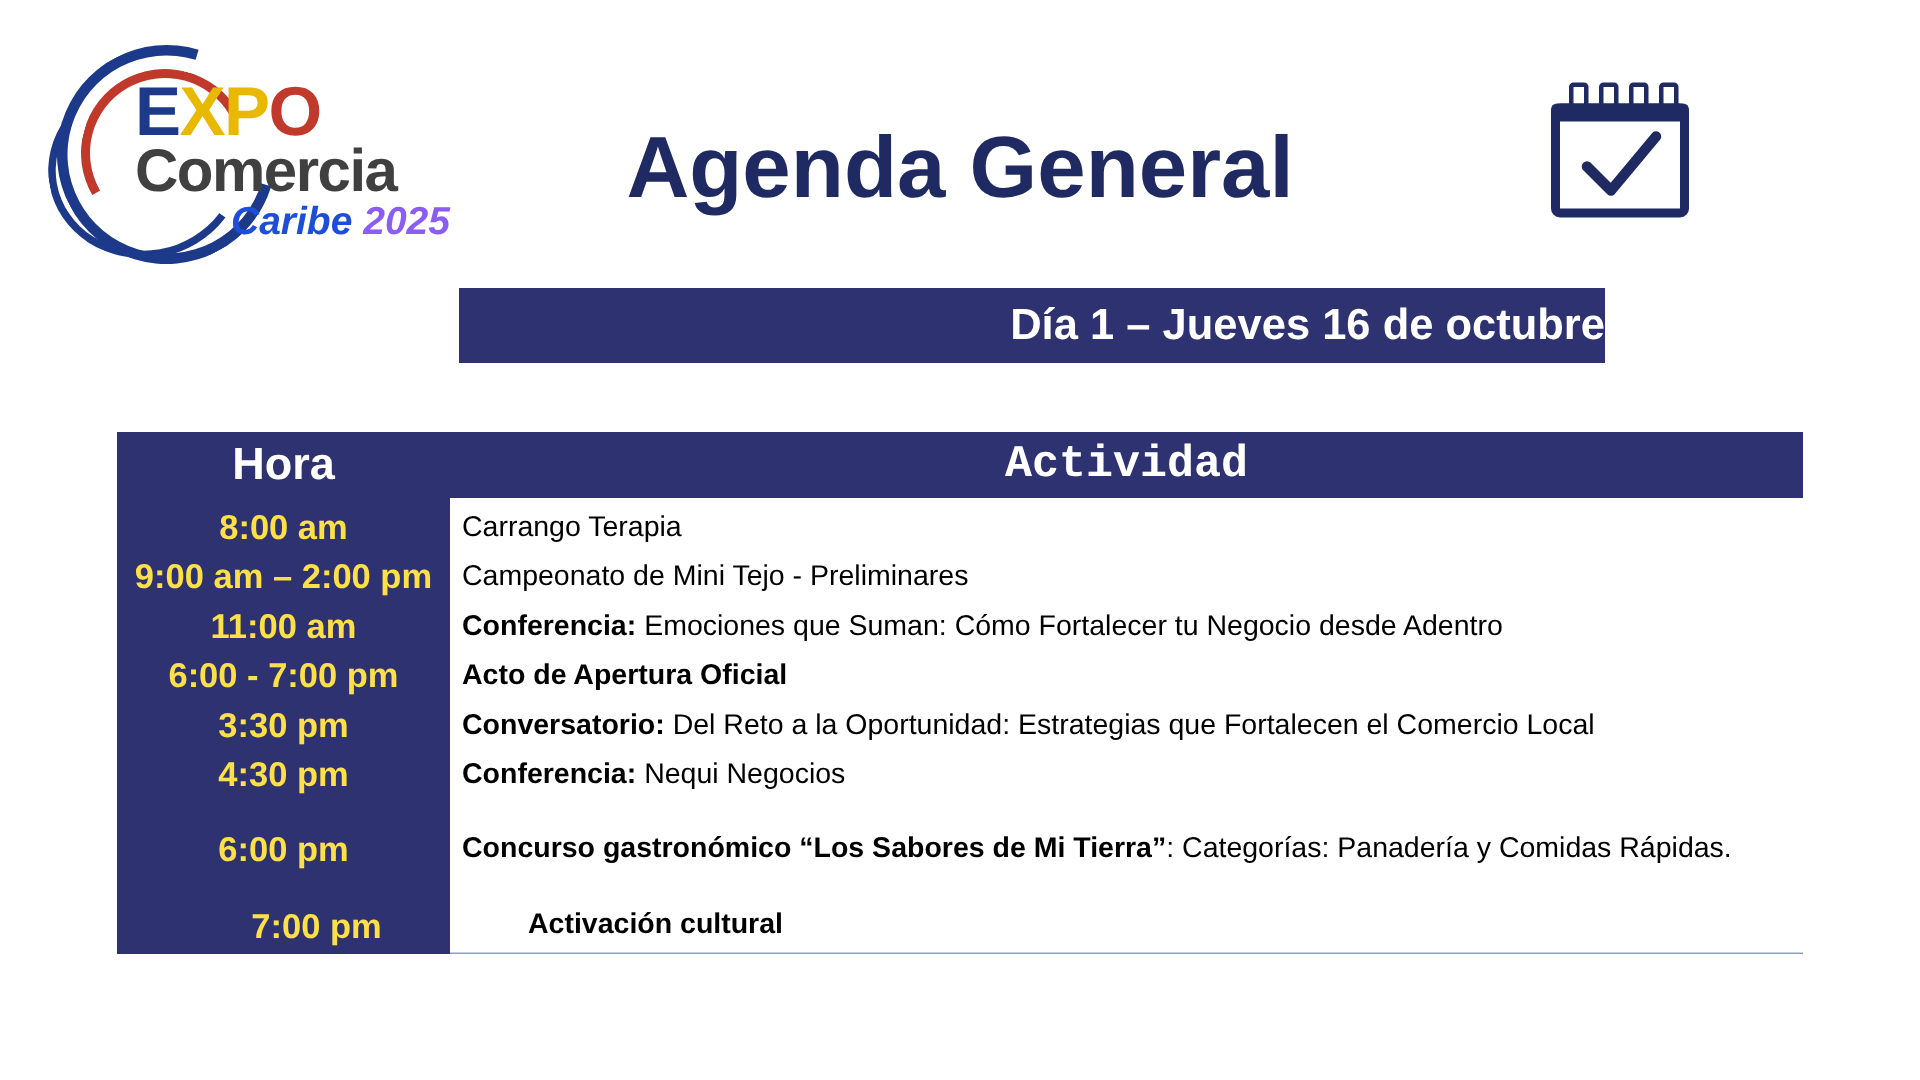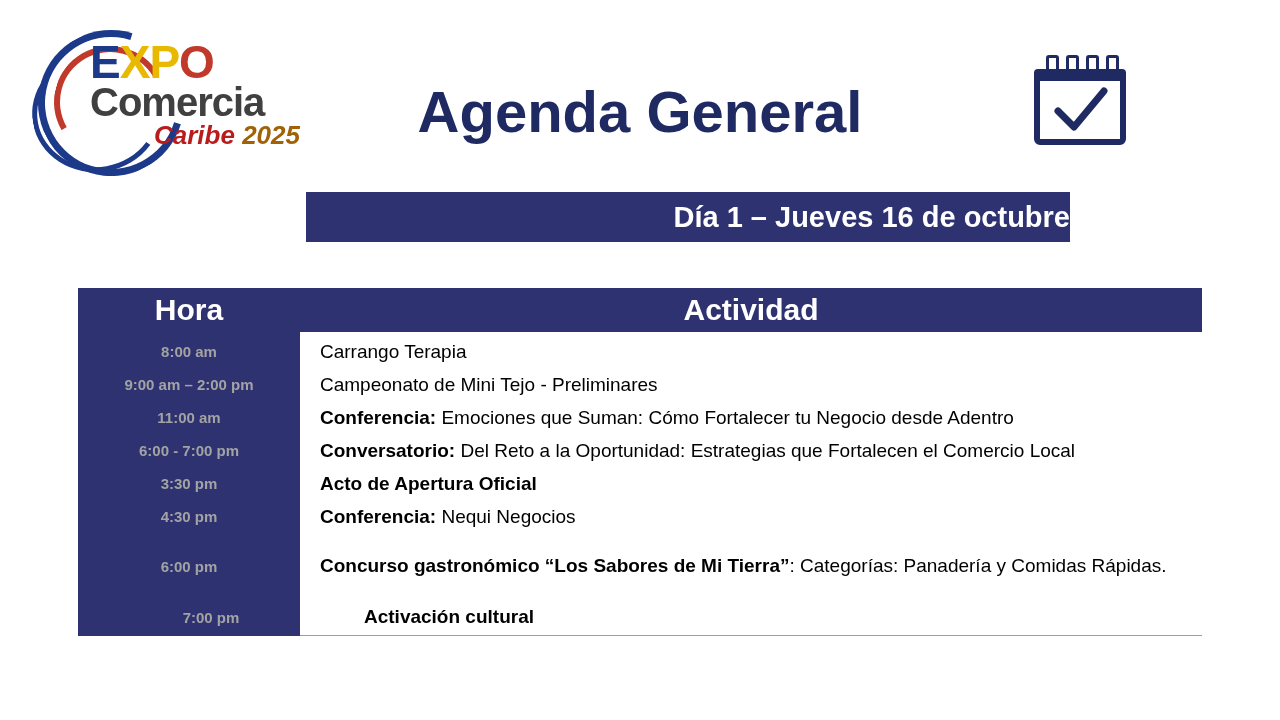--- a/index.html
+++ b/index.html
@@ -61,21 +61,21 @@
     height: 110px;
     border: 5px solid #1d3a8a;
     border-radius: 50%;
     border-top-color: transparent;
     border-right-color: transparent;
     transform: rotate(-10deg);
   }
   .logo-text {
     position: absolute;
     left: 60px;
-    top: 18px;
+    top: 30px;
     width: 240px;
   }
   .logo-expo {
     font-size: 46px;
     font-weight: bold;
     letter-spacing: -1px;
     line-height: 44px;
     font-family: "Liberation Sans", sans-serif;
   }
   .logo-expo .e { color: #1d3a8a; }
@@ -92,22 +92,22 @@
   }
   .logo-caribe {
     margin-top: -2px;
     font-size: 26px;
     font-style: italic;
     font-weight: bold;
     text-align: right;
     width: 210px;
     letter-spacing: 0px;
   }
-  .logo-caribe .caribe { color: #b91c1c; }
-  .logo-caribe .year { color: #a16207; margin-top: 16px; }
+  .logo-caribe .caribe { color: #1d4ed8; }
+  .logo-caribe .year { color: #8b5cf6; margin-top: 16px; }
 
   
   .page-title {
     position: absolute;
     left: 0;
     right: 0;
     top: 78px;
     text-align: center;
     font-size: 58px;
     font-weight: bold;
@@ -194,51 +194,51 @@
   .agenda-head .h-hora,
   .agenda-head .h-act {
     color: #ffffff;
     font-size: 30px;
     font-weight: bold;
     display: flex;
     align-items: center;
     justify-content: center;
   }
   .agenda-head .h-hora { width: 222px; }
-  .agenda-head .h-act { flex: 1; }
+  .agenda-head .h-act { flex: 1; font-family: Liberation Mono, monospace; }
 
   .agenda-body {
     display: flex;
     background: #2e3270;
   }
   .col-hora {
     width: 222px;
     background: #2e3270;
     padding-top: 3px;
   }
   .col-act {
     flex: 1;
     background: #ffffff;
     border-bottom: 1px solid #8d9bd0;
     padding-top: 3px;
   }
   .hora-cell {
-    color: #a3a3a3;
-    font-size: 15px;
+    color: #fde047;
+    font-size: 23px;
     font-weight: bold;
     text-align: center;
     display: flex;
     align-items: center;
     justify-content: center;
     box-sizing: border-box;
   }
   .act-cell {
     color: #000000;
     font-size: 19px;
-    padding-left: 20px;
+    padding-left: 8px;
     padding-right: 6px;
     display: flex;
     align-items: center;
     box-sizing: border-box;
     line-height: 22px;
   }
   .act-cell b { font-weight: bold; }
   .h-33 { height: 33px; }
   .h-66 { height: 66px; }
   .h-36 { height: 36px; margin-left: 44px; }
@@ -298,24 +298,24 @@
       <div class="act-cell h-33">
           <span><b></b><span>Carrango Terapia</span></span>
         </div>
       <div class="act-cell h-33">
           <span><b></b><span>Campeonato de Mini Tejo - Preliminares</span></span>
         </div>
       <div class="act-cell h-33">
           <span><b>Conferencia:</b><span> Emociones que Suman: Cómo Fortalecer tu Negocio desde Adentro</span></span>
         </div>
       <div class="act-cell h-33">
+          <span><b>Acto de Apertura Oficial</b><span></span></span>
+        </div>
+      <div class="act-cell h-33">
           <span><b>Conversatorio:</b><span> Del Reto a la Oportunidad: Estrategias que Fortalecen el Comercio Local</span></span>
-        </div>
-      <div class="act-cell h-33">
-          <span><b>Acto de Apertura Oficial</b><span></span></span>
         </div>
       <div class="act-cell h-33">
           <span><b>Conferencia:</b><span> Nequi Negocios</span></span>
         </div>
       <div class="act-cell h-66">
           <span><b>Concurso gastronómico “Los Sabores de Mi Tierra”</b><span>: Categorías: Panadería y Comidas Rápidas.</span></span>
         </div>
       <div class="act-cell h-36">
           <span><b>Activación cultural</b><span></span></span>
         </div>

